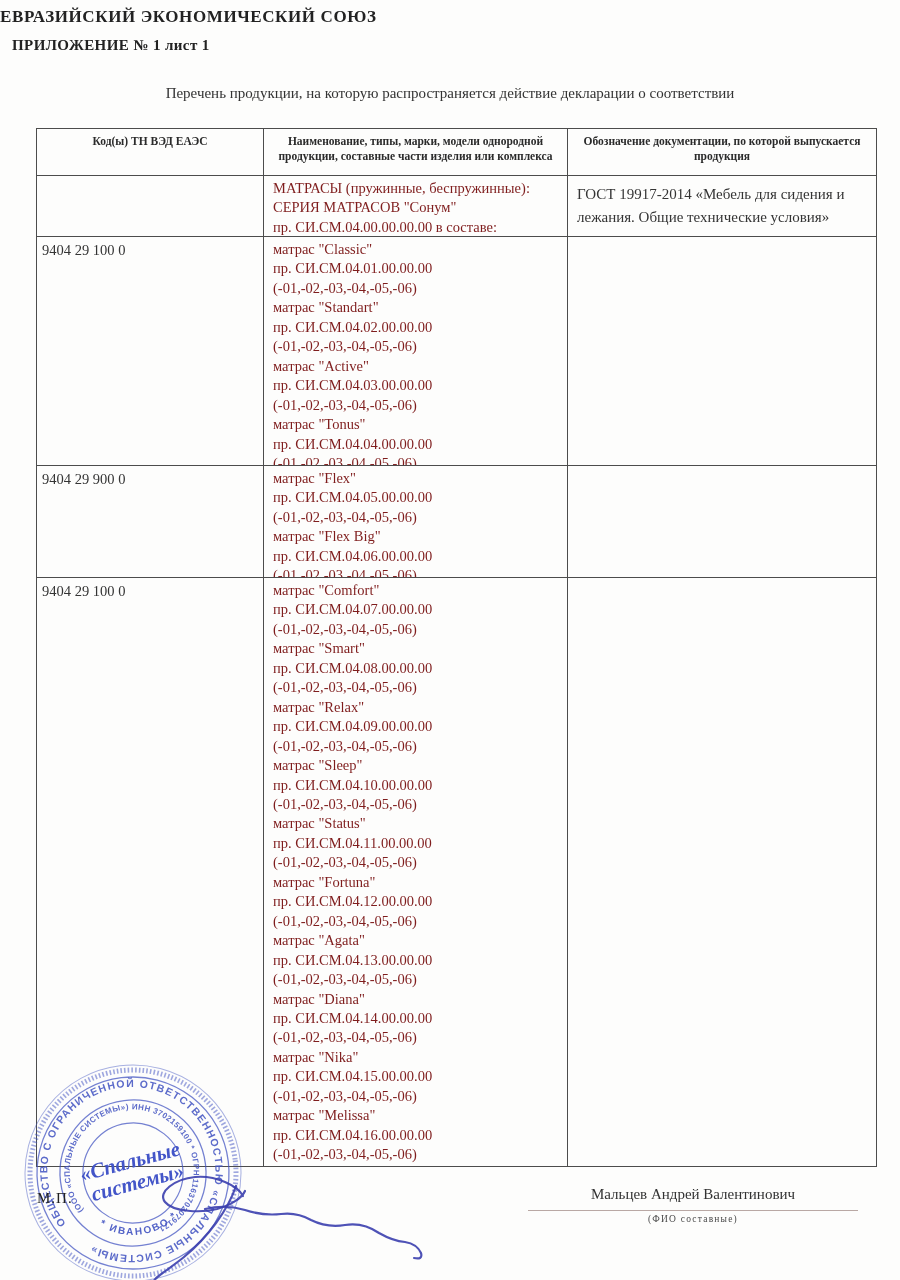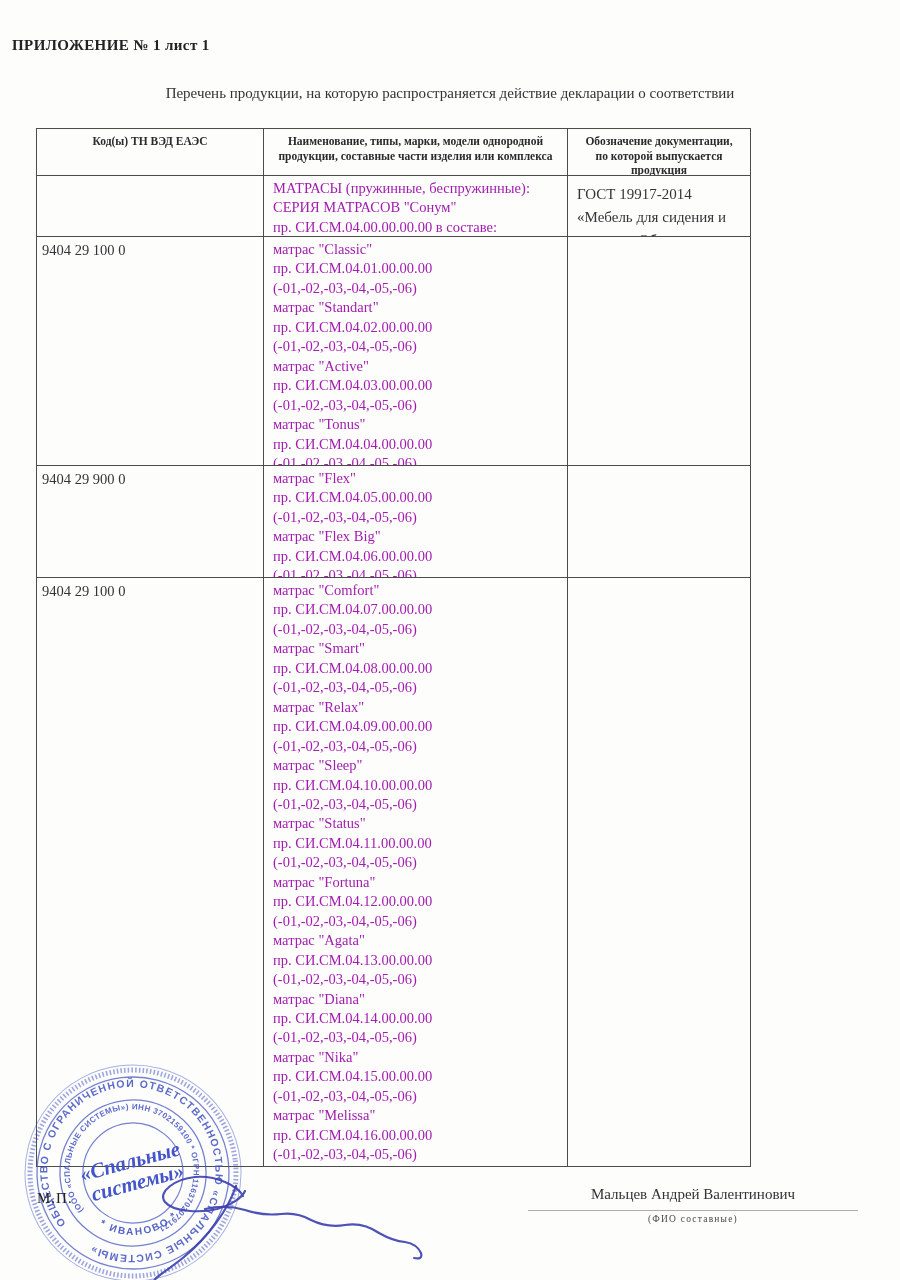--- a/index.html
+++ b/index.html
@@ -7,53 +7,54 @@
     position:relative;width:900px;height:1280px;margin:0 auto;
     background:#fdfdfc;overflow:hidden;
     font-family:"Liberation Serif", serif;color:#2e2e2e;
   }
   .t1{position:absolute;top:7px;left:0;width:100%;font-size:17px;font-weight:bold;letter-spacing:.6px;color:#222;}
   .t2{position:absolute;top:37px;left:12px;width:100%;font-size:15px;font-weight:bold;letter-spacing:.4px;color:#222;}
   .t3{position:absolute;top:60px;left:0;width:100%;font-size:17px;font-weight:bold;letter-spacing:.3px;color:#222;}
   .subtitle{position:absolute;top:85px;left:0;width:100%;text-align:center;font-size:15px;color:#333;}
   
   .tbl{
-    position:absolute;left:36px;top:128px;width:715px;
+    position:absolute;left:36px;top:128px;width:841px;
     border:1px solid #4c4c4c;box-sizing:border-box;background:transparent;
   }
   .trow{display:grid;grid-template-columns:226px 304px 1fr;box-sizing:border-box;overflow:hidden;}
   .trow + .trow{border-top:1px solid #4c4c4c;}
   .cell{box-sizing:border-box;overflow:hidden;}
   .cell + .cell{border-left:1px solid #4c4c4c;}
   .rowhead{height:46px;}
   .r0{height:61px;}
   .r1{height:229px;}
   .r2{height:112px;}
   .r3{height:589px;}
   .hcell{
     font-size:11.5px;font-weight:bold;line-height:14.5px;text-align:center;
     color:#2b2b2b;padding:5px 12px 0;
   }
   .code-cell{font-size:14.5px;line-height:19px;padding:4px 4px 0 5px;color:#343434;}
-  .name-cell{font-size:14.5px;line-height:19.45px;padding:3px 6px 0 9px;white-space:pre-line;color:#a21caf;}
+  .name-cell{font-size:14.5px;line-height:19.45px;padding:3px 6px 0 9px;white-space:pre-line;color:#7f1d1d;}
   .doc-cell{font-size:15px;line-height:23px;padding:7px 6px 0 9px;white-space:pre-line;color:#343434;}
   
   .mp{position:absolute;left:37px;top:1190px;font-size:15px;letter-spacing:1px;color:#222;}
   .sig-block{position:absolute;left:528px;top:1186px;width:330px;text-align:center;}
   .applicant-name{font-size:15px;color:#333;padding-bottom:7px;border-bottom:1px solid #b9a8a4;}
   .applicant-caption{margin-top:3px;font-size:9.5px;letter-spacing:1.2px;color:#4a4a4a;}
   
   .stamp{position:absolute;left:14px;top:1058px;width:238px;height:230px;}
   .signature{position:absolute;left:128px;top:1163px;width:395px;height:125px;}
 </style>
 </head>
 <body>
 
 <div class="page">
 
+  <div class="t1">ЕВРАЗИЙСКИЙ ЭКОНОМИЧЕСКИЙ СОЮЗ</div>
   <div class="t2">ПРИЛОЖЕНИЕ № 1 лист 1</div>
   <div class="subtitle">Перечень продукции, на которую распространяется действие декларации о соответствии</div>
 
   <div class="tbl">
     <div class="trow rowhead">
       <div class="cell hcell">Код(ы) ТН ВЭД ЕАЭС</div>
       <div class="cell hcell">Наименование, типы, марки, модели однородной продукции, составные части изделия или комплекса</div>
       <div class="cell hcell">Обозначение документации, по которой выпускается продукция</div>
     </div>
     <div class="trow r0">

